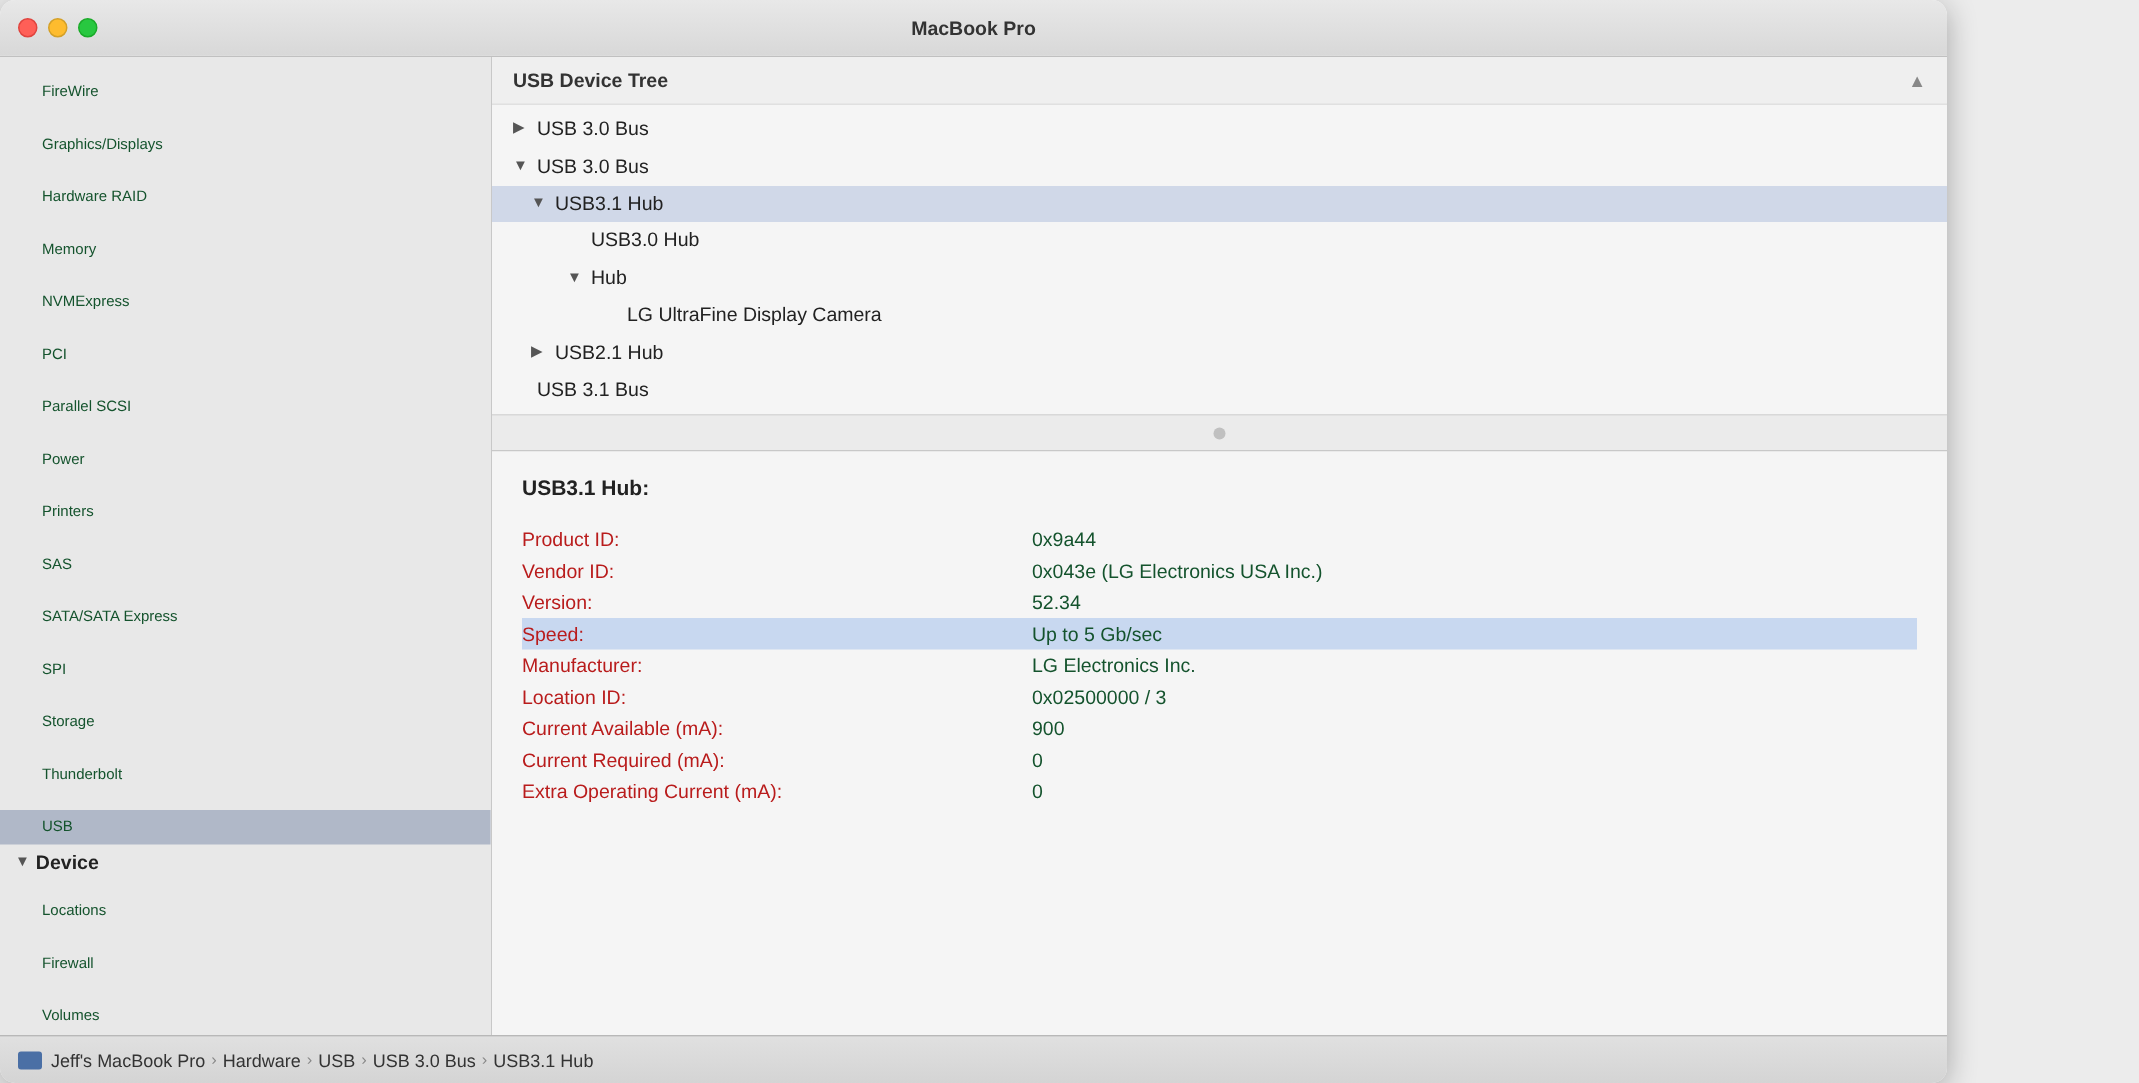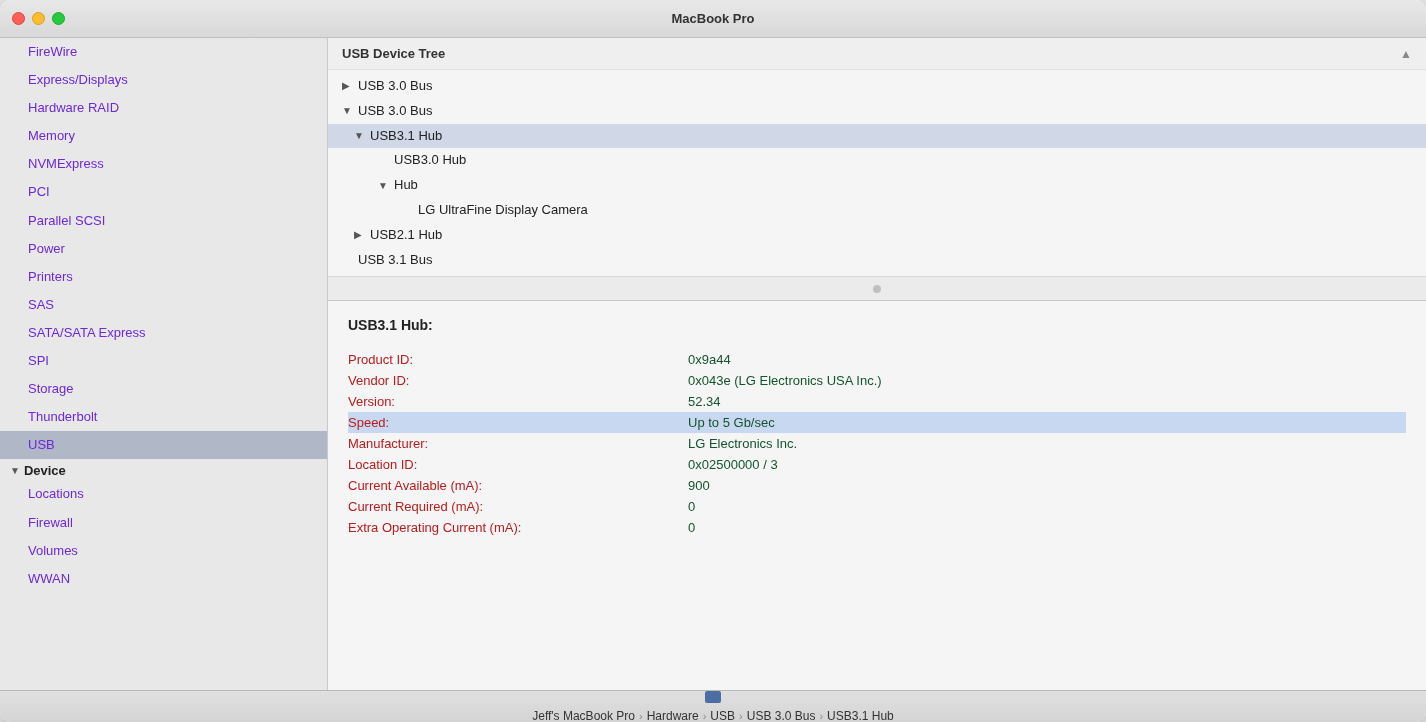--- a/index.html
+++ b/index.html
@@ -5,21 +5,21 @@
     * { margin: 0; padding: 0; box-sizing: border-box; }
     body {
       font-family: -apple-system, BlinkMacSystemFont, "San Francisco", "Helvetica Neue", sans-serif;
       font-size: 13px;
       background: #ececec;
       width: 1426px;
       height: 722px;
       overflow: hidden;
     }
     .window {
-      width: 1426px;
+      width: 1298px;
       height: 722px;
       background: #f5f5f5;
       border-radius: 10px;
       box-shadow: 0 4px 20px rgba(0,0,0,0.3);
       display: flex;
       flex-direction: column;
       overflow: hidden;
     }
     .titlebar {
       height: 38px;
@@ -61,23 +61,24 @@
     .sidebar {
       width: 328px;
       background: #e8e8e8;
       border-right: 1px solid #c8c8c8;
       overflow-y: auto;
       flex-shrink: 0;
     }
     .sidebar-item {
       padding: 3px 12px 3px 16px;
       cursor: pointer;
-      color: #6d28d9;
-      font-size: 13px;
+      color: #14532d;
+      font-size: 10px;
       line-height: 1.7;
+      margin-top: 12px;
     }
     .sidebar-item.selected { background: #b0b8c8; }
     .sidebar-item.indent1 { padding-left: 28px; }
     .sidebar-category {
       padding: 4px 12px 2px 10px;
       font-size: 13px;
       font-weight: 600;
       color: #222;
       display: flex;
       align-items: center;
@@ -182,21 +183,20 @@
     }
     .statusbar {
       height: 32px;
       background: linear-gradient(to bottom, #e0e0e0, #d4d4d4);
       border-top: 1px solid #b8b8b8;
       display: flex;
       align-items: center;
       padding: 0 12px;
       gap: 6px;
       flex-shrink: 0;
-      flex-direction: column;
     }
     .statusbar-icon {
       width: 16px;
       height: 12px;
       background: #4a6fa5;
       border-radius: 2px;
       display: inline-block;
       flex-shrink: 0;
     }
     .statusbar-breadcrumb {
@@ -223,21 +223,21 @@
       <div class="traffic-light tl-max"></div>
     </div>
     <span class="titlebar-title">MacBook Pro</span>
   </div>
 
   <div class="main-area">
 
     <div class="sidebar">
 
       <div class="sidebar-item indent1">FireWire</div>
-      <div class="sidebar-item indent1">Express/Displays</div>
+      <div class="sidebar-item indent1">Graphics/Displays</div>
       <div class="sidebar-item indent1">Hardware RAID</div>
       <div class="sidebar-item indent1">Memory</div>
       <div class="sidebar-item indent1">NVMExpress</div>
       <div class="sidebar-item indent1">PCI</div>
       <div class="sidebar-item indent1">Parallel SCSI</div>
       <div class="sidebar-item indent1">Power</div>
       <div class="sidebar-item indent1">Printers</div>
       <div class="sidebar-item indent1">SAS</div>
       <div class="sidebar-item indent1">SATA/SATA Express</div>
       <div class="sidebar-item indent1">SPI</div>

